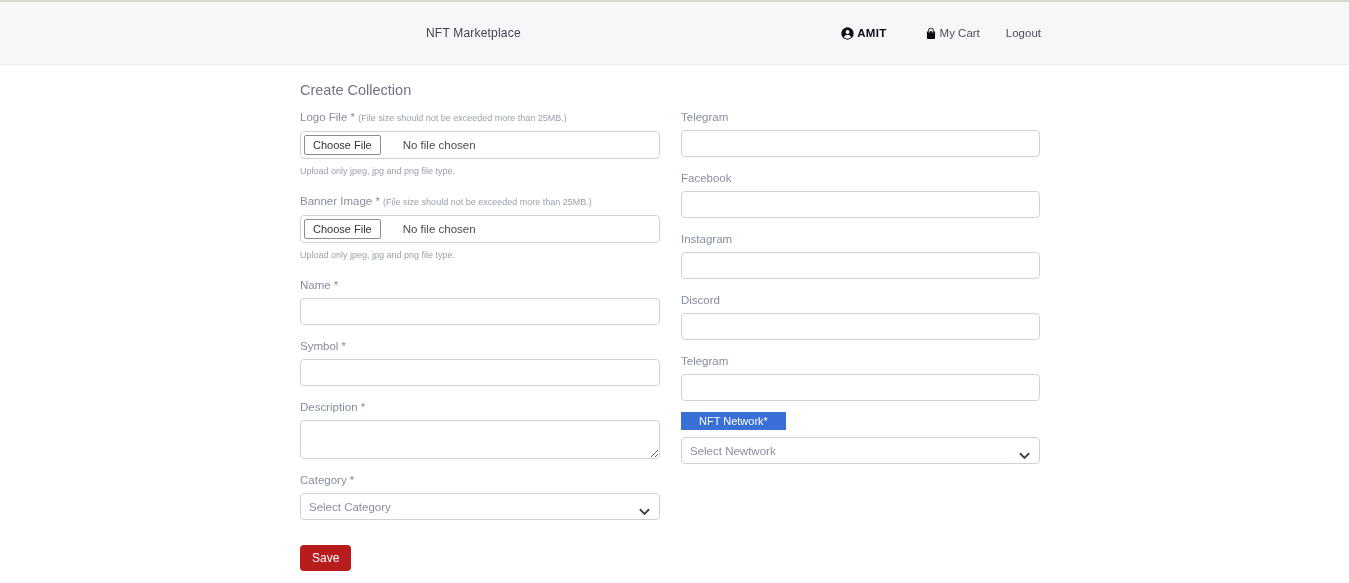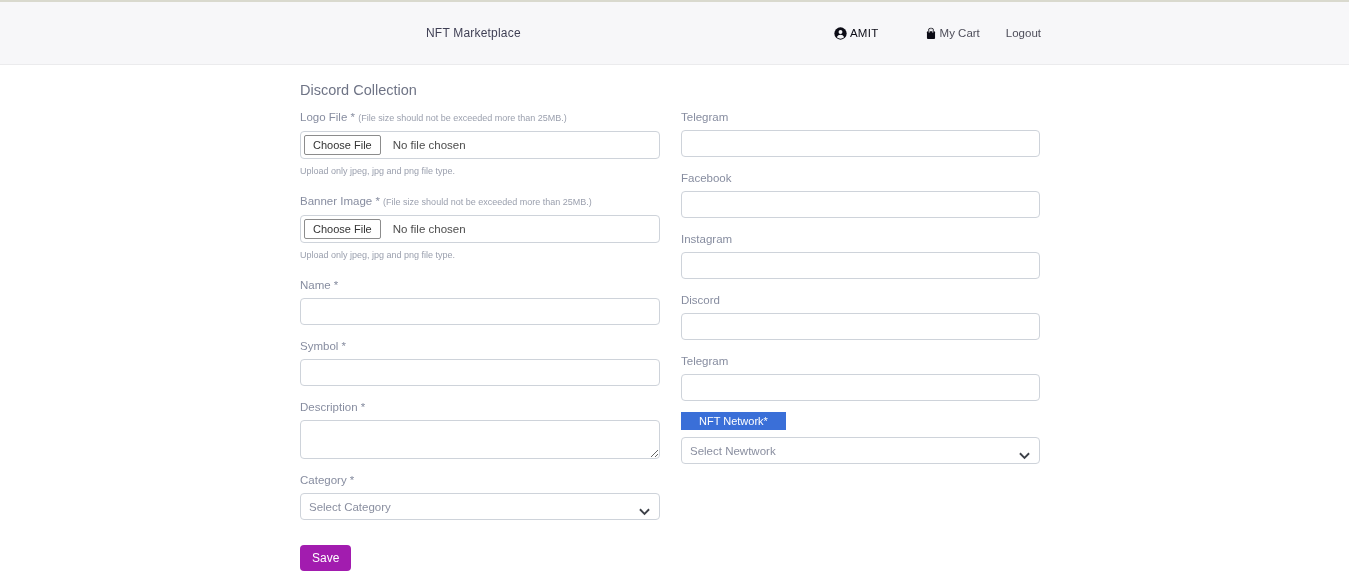--- a/index.html
+++ b/index.html
@@ -26,21 +26,21 @@
     cursor:pointer;
   }
   .nav {
     position:absolute; right:308px; top:0; height:100%;
     display:flex; align-items:center; gap:26px;
   }
   .nav-item {
     display:flex; align-items:center; gap:3px;
     font-size:11.5px; color:#4e4e5a; cursor:pointer; white-space:nowrap;
   }
-  .nav-item.user { font-weight:400; color:#0c0c16; margin-right:20px; letter-spacing:.3px; }
+  .nav-item.user { font-weight:700; color:#0c0c16; margin-right:12px; letter-spacing:.3px; }
   .nav-icon { display:inline-flex; }
 
   
   .main { margin-left:300px; padding-top:17px; }
   .page-title { font-size:14.5px; font-weight:400; color:#6f7486; margin:0 0 13px 0; }
 
   .columns { display:flex; gap:21px; }
   .col-left  { width:360px; }
   .col-right { width:359px; }
 
@@ -57,21 +57,21 @@
     font-family:"Liberation Sans", sans-serif;
   }
   .group { margin-bottom:15px; }
   .file-group { margin-bottom:19px; }
 
   .file-box {
     display:flex; align-items:center; width:100%; height:28px;
     border:1px solid #ced3da; border-radius:4px; background:#fff;
   }
   .file-btn {
-    margin-left:3px; margin-right:12px;
+    margin-left:3px; margin-right:22px;
     font-size:11px; color:#333;
     padding:3px 8px;
     background:#fff; border:1px solid #8c8c8c; border-radius:2px;
     cursor:pointer;
     font-family:"Liberation Sans", sans-serif;
   }
   .file-status { font-size:11.5px; color:#4d4d4d; }
   .helper-text { font-size:9px; color:#9ba0ae; margin-top:7px; }
 
   textarea.text-area {
@@ -90,21 +90,21 @@
     padding:0 26px 0 8px; font-size:11.5px; color:#8a8fa0;
     background:#fff; outline:none; cursor:pointer;
     font-family:"Liberation Sans", sans-serif;
   }
   .chevron {
     position:absolute; right:10px; top:9px; pointer-events:none;
   }
 
   .save-btn {
     margin-top:10px;
-    background:#a21caf; color:#fff;
+    background:#b91c1c; color:#fff;
     border:none; border-radius:4px;
     font-size:12px; padding:6px 12px; cursor:pointer;
     font-family:"Liberation Sans", sans-serif;
   }
 
   .network-label {
     display:inline-block;
     background:#3a6fd8; color:#ffffff;
     font-size:11px; line-height:14px;
     padding:2px 18px; margin-bottom:7px;
@@ -135,21 +135,21 @@
           <path d="M5.6 7.4V4.6a2.4 2.4 0 014.8 0v2.8" fill="none" stroke="#f7f7f9" stroke-width="1.1"></path>
         </svg>
       </span>
       <span>My Cart</span>
     </div>
     <div class="nav-item">Logout</div>
   </nav>
 </header>
 
 <main class="main">
-  <h1 class="page-title">Discord Collection</h1>
+  <h1 class="page-title">Create Collection</h1>
 
   <div class="columns">
 
     <div class="col-left">
 
       <div class="file-group">
         <label class="field-label"><span>Logo File * </span><span class="size-note">(File size should not be exceeded more than 25MB.)</span></label>
         <div class="file-box">
           <button class="file-btn">Choose File</button>
           <span class="file-status">No file chosen</span>

